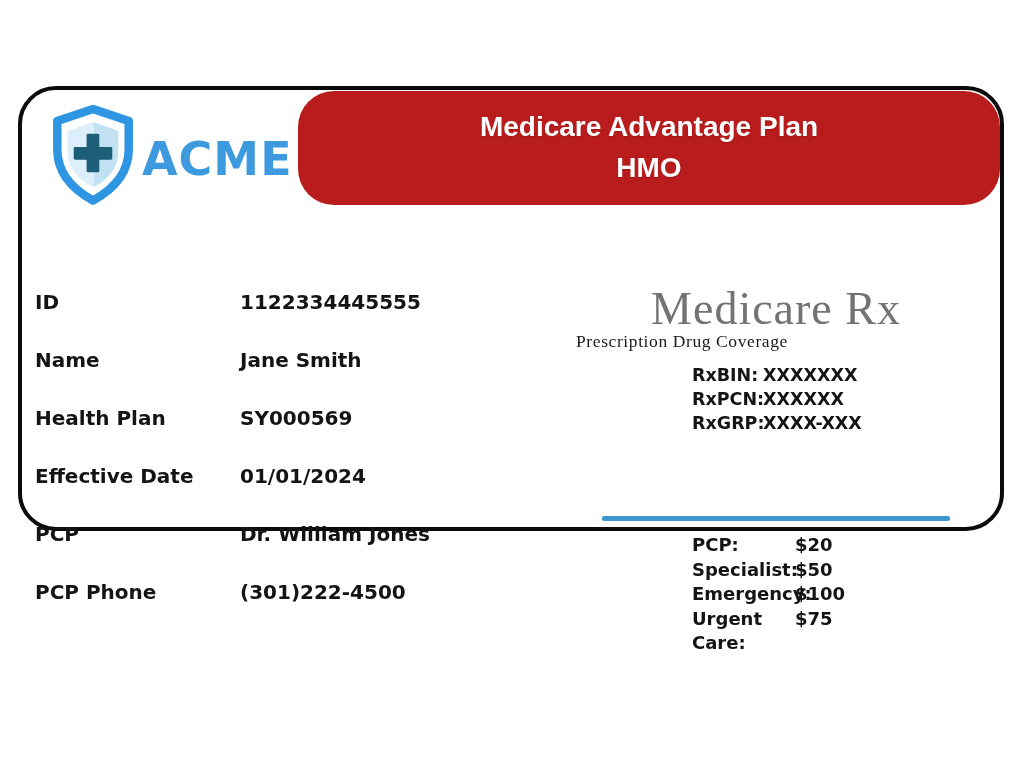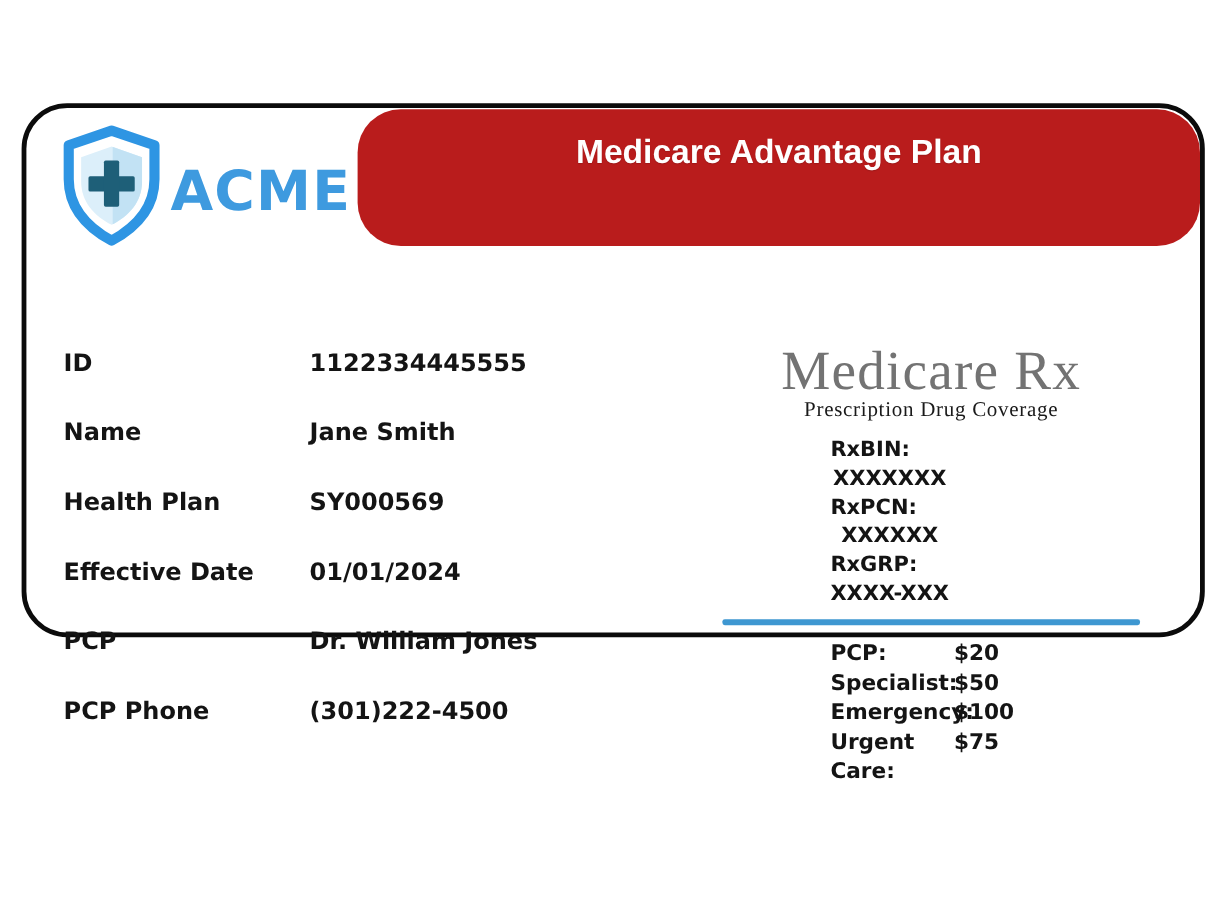--- a/index.html
+++ b/index.html
@@ -24,36 +24,36 @@
     background:#b91c1c;border-radius:36px;box-sizing:border-box;
     padding-top:15px;text-align:center;
     font-family:"Liberation Sans", sans-serif;
   }
   .banner-line{
     color:#ffffff;font-weight:bold;font-size:28px;line-height:41px;
     text-shadow:0 1px 1px rgba(0,0,0,0.15);
   }
   
   .member-fields{position:absolute;left:13px;top:183px;width:440px;}
-  .mrow{display:flex;align-items:center;height:58px;margin-left:18px;}
+  .mrow{display:flex;align-items:center;height:58px;}
   .mlabel{width:205px;font-size:20px;font-weight:bold;color:#141414;}
   .mvalue{font-size:20px;font-weight:bold;color:#141414;}
   
   .rx-title{
     position:absolute;left:554px;top:194px;width:400px;text-align:center;
     font-family:"Liberation Serif", serif;font-size:46px;line-height:50px;
     color:#737373;letter-spacing:1px;
   }
   .rx-subtitle{
-    position:absolute;left:554px;top:240px;width:400px;text-align:center;
+    position:absolute;left:554px;top:240px;width:400px;text-align:left;
     font-family:"Liberation Serif", serif;font-size:17.5px;line-height:22px;
     color:#1a1a1a;letter-spacing:0.6px;
   }
   .rx-fields{position:absolute;left:670px;top:273px;}
-  .rxrow{display:flex;line-height:24px;flex-direction:column;}
+  .rxrow{display:flex;line-height:24px;}
   .rxlabel{width:71px;font-size:17.5px;font-weight:bold;color:#141414;}
   .rxvalue{font-size:17.5px;font-weight:bold;color:#141414;text-align:center;}
   
   .copays-heading{
     position:absolute;left:554px;top:392px;width:400px;text-align:center;
     font-size:19px;line-height:24px;font-weight:bold;color:#3A90C9;letter-spacing:0.5px;
   }
   .copays-divider{
     position:absolute;left:580px;top:426px;width:348px;height:5px;
     background:#3E97D1;border-radius:2px;
@@ -79,20 +79,21 @@
     <rect x="51" y="15" width="30" height="80" fill="#C2E2F4" clip-path="url(#innerShield)"></rect>
     <g fill="#1E5F78">
       <rect x="29.5" y="47.5" width="41" height="13.5" rx="1.5"></rect>
       <rect x="43.2" y="33.5" width="13.5" height="41" rx="1.5"></rect>
     </g>
   </svg>
   <div class="brand-name">ACME</div>
 
   <div class="banner">
     <div class="banner-line">Medicare Advantage Plan</div>
+    <div class="banner-line">HMO</div>
   </div>
 
   <div class="member-fields">
     <div class="mrow">
       <span class="mlabel">ID</span>
       <span class="mvalue">1122334445555</span>
     </div>
     <div class="mrow">
       <span class="mlabel">Name</span>
       <span class="mvalue">Jane Smith</span>

